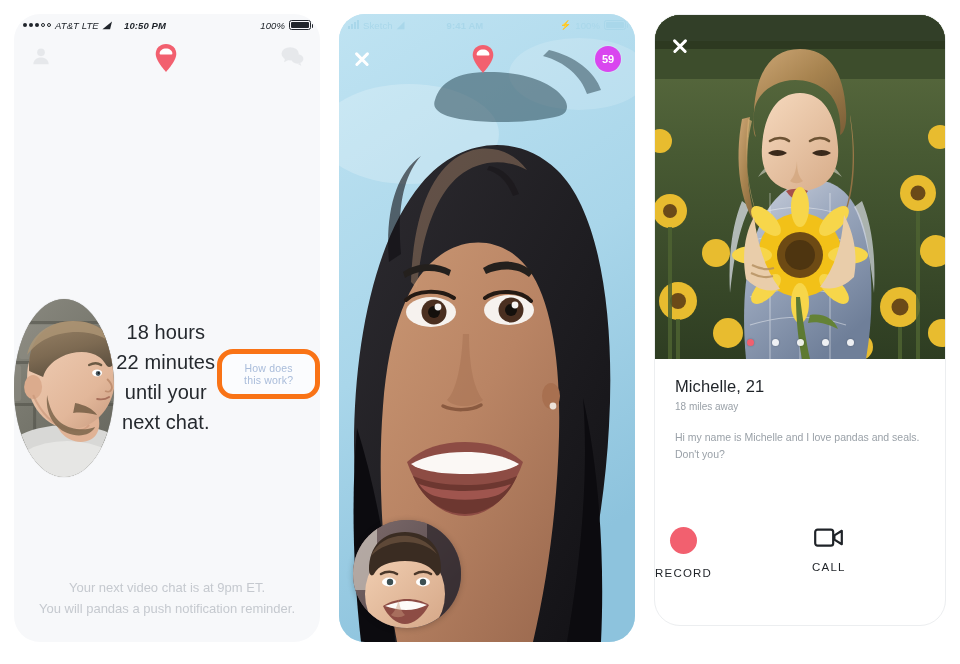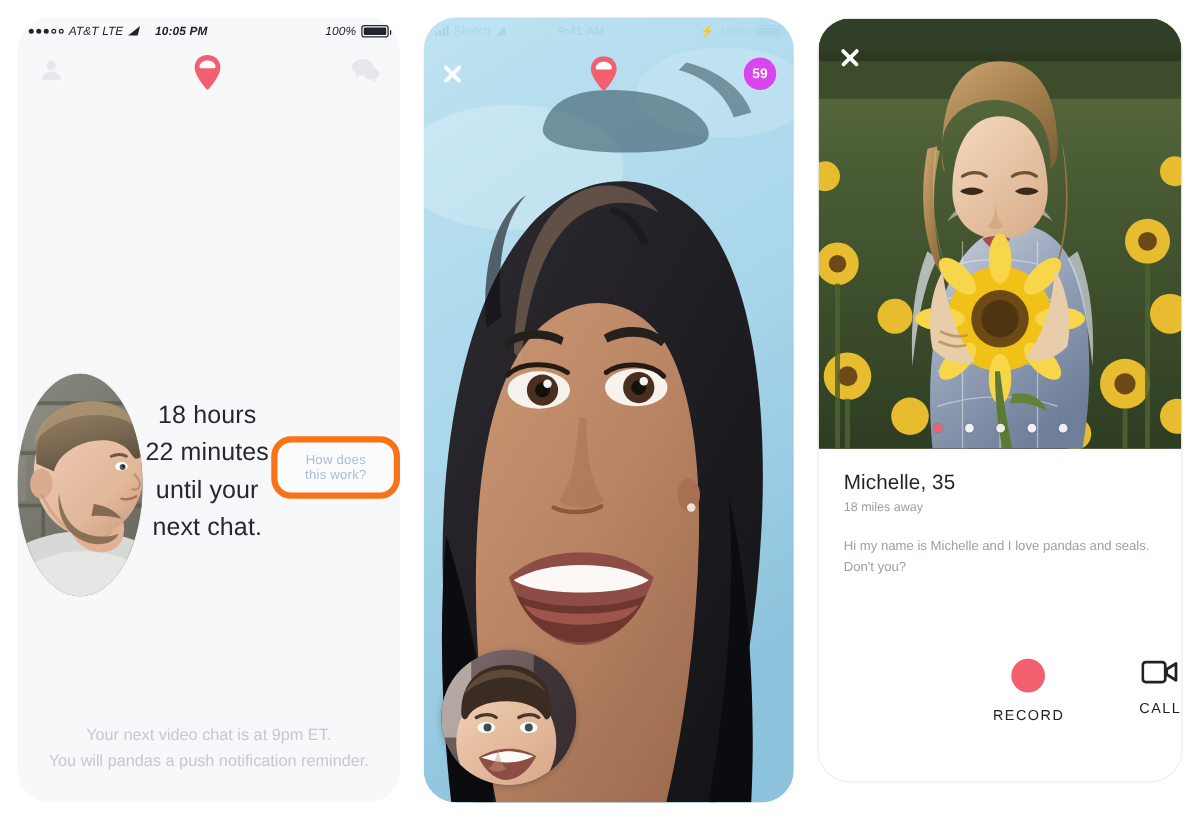--- a/index.html
+++ b/index.html
@@ -161,21 +161,21 @@
     background: rgba(255,255,255,.88);
     box-shadow: 0 0 2px rgba(0,0,0,.28);
   }
   .photo-dots i.active { background: #f2606f; }
   .p3-info { padding: 18px 20px 0 20px; }
   .p3-name { font-size: 16.5px; color: #1f2328; font-weight: 400; letter-spacing: .1px; }
   .p3-dist { margin-top: 5px; font-size: 10px; color: #9aa1a8; }
   .p3-bio { margin-top: 17px; font-size: 10.5px; line-height: 1.65; color: #9aa1a8; }
   .p3-actions {
     position: absolute; left: 0; right: 0; bottom: 46px;
-    display: flex; justify-content: flex-end; gap: 60px;
+    display: flex; justify-content: flex-start; gap: 100px;
   }
   .act { display: flex; flex-direction: column; align-items: center; gap: 13px; cursor: pointer; }
   .rec-dot { width: 27px; height: 27px; border-radius: 50%; background: #f2606f; display:block; }
   .cam-ico { width: 30px; height: 21px; display: block; }
   .act-label { font-size: 11.5px; letter-spacing: 1.2px; color: #1f2328; }
 </style>
 </head>
 <body>
 
 <div class="stage">
@@ -187,21 +187,21 @@
         <span class="dots">
           <i class="on"></i>
             <i class="on"></i>
             <i class="on"></i>
             <i class="off"></i>
             <i class="off"></i>
         </span>
         <span>AT&amp;T LTE</span>
         <span class="wifi">◢</span>
       </div>
-      <div class="sb-center">10:05 PM</div>
+      <div class="sb-center">10:50 PM</div>
       <div class="sb-right">
         <span>100%</span>
         <span class="batt">
             <span></span>
           </span>
       </div>
     </div>
 
     <div class="p1-nav">
       <span class="icon-ghost">
@@ -524,21 +524,21 @@
       <div class="photo-dots">
         <i class="active"></i>
         <i></i>
         <i></i>
         <i></i>
         <i></i>
       </div>
     </div>
 
     <div class="p3-info">
-      <div class="p3-name">Michelle, 35</div>
+      <div class="p3-name">Michelle, 21</div>
       <div class="p3-dist">18 miles away</div>
       <div class="p3-bio">
         <div>Hi my name is Michelle and I love pandas and seals.</div>
         <div>Don't you?</div>
       </div>
     </div>
 
     <div class="p3-actions">
       <div class="act">
         <span class="rec-dot"></span>

